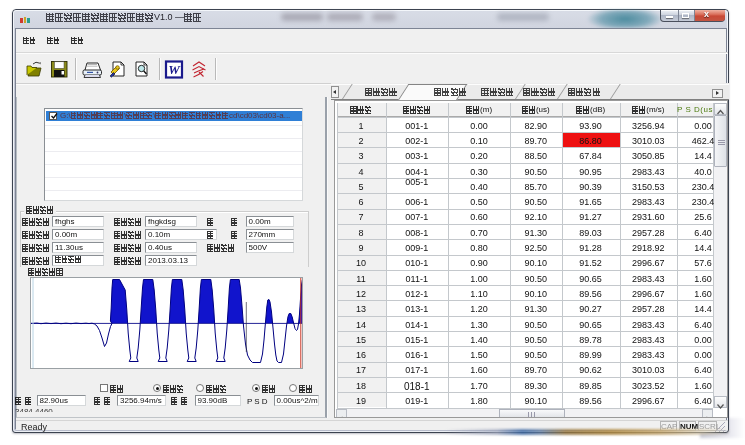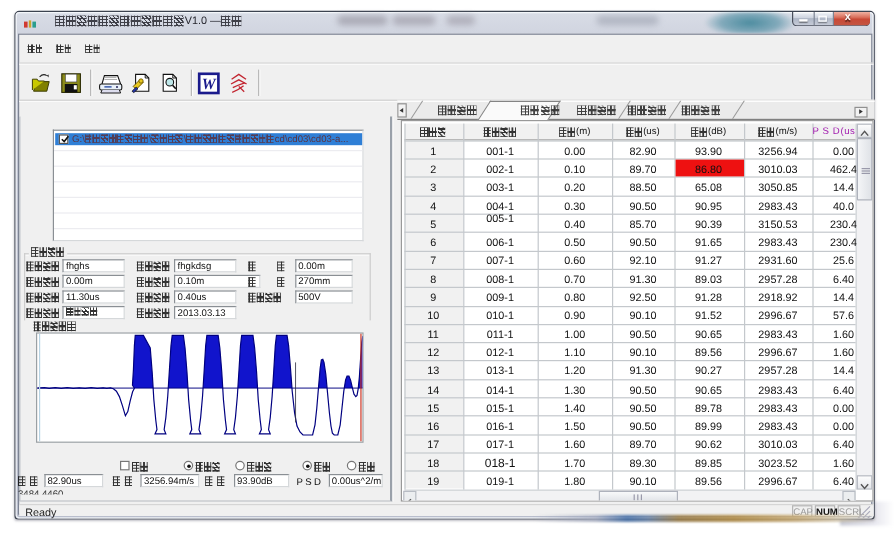--- a/index.html
+++ b/index.html
@@ -229,41 +229,41 @@
 <div class="ab" style="left:1.5px;top:261.1px;width:376.5px;height:1px;background:#c4c8cc"></div>
 <div class="ab" style="left:1.5px;top:276.4px;width:376.5px;height:1px;background:#c4c8cc"></div>
 <div class="ab" style="left:1.5px;top:291.7px;width:376.5px;height:1px;background:#c4c8cc"></div>
 <div class="ab" style="left:1.5px;top:307.0px;width:376.5px;height:1px;background:#c4c8cc"></div>
 <div class="ab ctr" style="left:1.5px;top:5.5px;width:49.0px;color:#111;white-space:nowrap;overflow:hidden"><i class="z z8"></i><i class="z z8"></i><i class="z z8"></i></div>
 <div class="ab ctr" style="left:50.5px;top:5.5px;width:62.5px;color:#111;white-space:nowrap;overflow:hidden"><i class="z z8"></i><i class="z z8"></i><i class="z z8"></i><i class="z z8"></i></div>
 <div class="ab ctr" style="left:113px;top:5.5px;width:62px;color:#111;white-space:nowrap;overflow:hidden"><i class="z z8"></i><i class="z z8"></i><span style="font-size:8px;vertical-align:top;line-height:8px">(m)</span></div>
 <div class="ab ctr" style="left:175px;top:5.5px;width:51.5px;color:#111;white-space:nowrap;overflow:hidden"><i class="z z8"></i><i class="z z8"></i><span style="font-size:8px;vertical-align:top;line-height:8px">(us)</span></div>
 <div class="ab ctr" style="left:226.5px;top:5.5px;width:58.0px;color:#111;white-space:nowrap;overflow:hidden"><i class="z z8"></i><i class="z z8"></i><span style="font-size:8px;vertical-align:top;line-height:8px">(dB)</span></div>
 <div class="ab ctr" style="left:284.5px;top:5.5px;width:57.5px;color:#111;white-space:nowrap;overflow:hidden"><i class="z z8"></i><i class="z z8"></i><span style="font-size:8px;vertical-align:top;line-height:8px">(m/s)</span></div>
-<div class="ab ctr" style="left:342px;top:5.5px;width:36px;color:#a21caf;white-space:nowrap;overflow:hidden"><span style="font-size:8px;letter-spacing:0.5px;white-space:nowrap;line-height:8px;display:inline-block;vertical-align:top">P S D(us</span></div>
+<div class="ab ctr" style="left:342px;top:5.5px;width:36px;color:#4d7c0f;white-space:nowrap;overflow:hidden"><span style="font-size:8px;letter-spacing:0.5px;white-space:nowrap;line-height:8px;display:inline-block;vertical-align:top">P S D(us</span></div>
 <div class="ab" style="left:227.5px;top:32.6px;width:57.0px;height:14.3px;background:#ee1111"></div>
 <div class="ab ctr" style="left:1.5px;top:21.1px;width:49.0px;font-size:9px;color:#111;line-height:9px">1</div>
 <div class="ab ctr" style="left:50.5px;top:21.1px;width:62.5px;font-size:9px;color:#111;line-height:9px">001-1</div>
 <div class="ab ctr" style="left:113px;top:21.1px;width:62px;font-size:9px;color:#111;line-height:9px">0.00</div>
 <div class="ab ctr" style="left:175px;top:21.1px;width:51.5px;font-size:9px;color:#111;line-height:9px">82.90</div>
 <div class="ab ctr" style="left:226.5px;top:21.1px;width:58.0px;font-size:9px;color:#111;line-height:9px">93.90</div>
 <div class="ab ctr" style="left:284.5px;top:21.1px;width:57.5px;font-size:9px;color:#111;line-height:9px">3256.94</div>
 <div class="ab ctr" style="left:342px;top:21.1px;width:52px;font-size:9px;color:#111;line-height:9px">0.00</div>
 <div class="ab ctr" style="left:1.5px;top:36.4px;width:49.0px;font-size:9px;color:#111;line-height:9px">2</div>
 <div class="ab ctr" style="left:50.5px;top:36.4px;width:62.5px;font-size:9px;color:#111;line-height:9px">002-1</div>
 <div class="ab ctr" style="left:113px;top:36.4px;width:62px;font-size:9px;color:#111;line-height:9px">0.10</div>
 <div class="ab ctr" style="left:175px;top:36.4px;width:51.5px;font-size:9px;color:#111;line-height:9px">89.70</div>
 <div class="ab ctr" style="left:226.5px;top:36.4px;width:58.0px;font-size:9px;color:#111;line-height:9px">86.80</div>
 <div class="ab ctr" style="left:284.5px;top:36.4px;width:57.5px;font-size:9px;color:#111;line-height:9px">3010.03</div>
 <div class="ab ctr" style="left:342px;top:36.4px;width:52px;font-size:9px;color:#111;line-height:9px">462.4</div>
 <div class="ab ctr" style="left:1.5px;top:51.7px;width:49.0px;font-size:9px;color:#111;line-height:9px">3</div>
 <div class="ab ctr" style="left:50.5px;top:51.7px;width:62.5px;font-size:9px;color:#111;line-height:9px">003-1</div>
 <div class="ab ctr" style="left:113px;top:51.7px;width:62px;font-size:9px;color:#111;line-height:9px">0.20</div>
 <div class="ab ctr" style="left:175px;top:51.7px;width:51.5px;font-size:9px;color:#111;line-height:9px">88.50</div>
-<div class="ab ctr" style="left:226.5px;top:51.7px;width:58.0px;font-size:9px;color:#111;line-height:9px">65.08</div>
+<div class="ab ctr" style="left:226.5px;top:51.7px;width:58.0px;font-size:9px;color:#111;line-height:9px">67.84</div>
 <div class="ab ctr" style="left:284.5px;top:51.7px;width:57.5px;font-size:9px;color:#111;line-height:9px">3050.85</div>
 <div class="ab ctr" style="left:342px;top:51.7px;width:52px;font-size:9px;color:#111;line-height:9px">14.4</div>
 <div class="ab ctr" style="left:1.5px;top:67.0px;width:49.0px;font-size:9px;color:#111;line-height:9px">4</div>
 <div class="ab ctr" style="left:50.5px;top:67.0px;width:62.5px;font-size:9px;color:#111;line-height:9px">004-1</div>
 <div class="ab ctr" style="left:113px;top:67.0px;width:62px;font-size:9px;color:#111;line-height:9px">0.30</div>
 <div class="ab ctr" style="left:175px;top:67.0px;width:51.5px;font-size:9px;color:#111;line-height:9px">90.50</div>
 <div class="ab ctr" style="left:226.5px;top:67.0px;width:58.0px;font-size:9px;color:#111;line-height:9px">90.95</div>
 <div class="ab ctr" style="left:284.5px;top:67.0px;width:57.5px;font-size:9px;color:#111;line-height:9px">2983.43</div>
 <div class="ab ctr" style="left:342px;top:67.0px;width:52px;font-size:9px;color:#111;line-height:9px">40.0</div>
 <div class="ab ctr" style="left:1.5px;top:82.3px;width:49.0px;font-size:9px;color:#111;line-height:9px">5</div>

